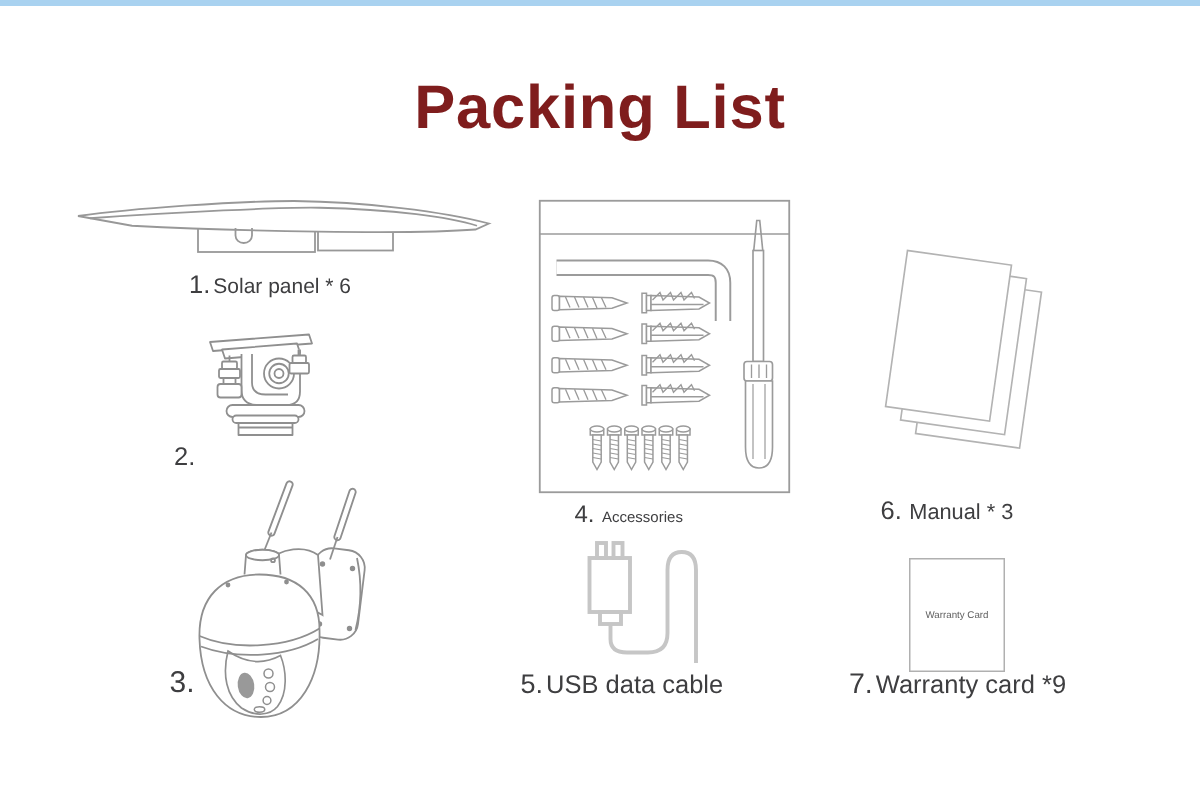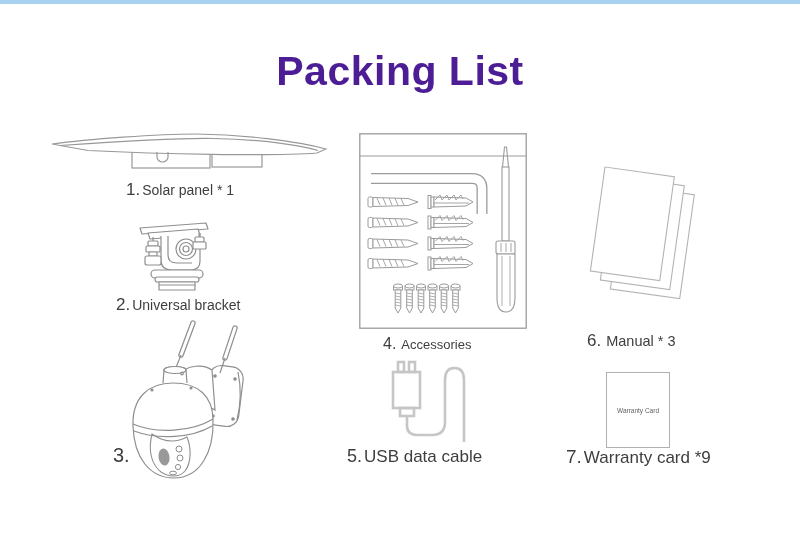--- a/index.html
+++ b/index.html
@@ -1,29 +1,29 @@
 <!DOCTYPE html>
 <html><head>
 <meta charset="utf-8">
 <style>
   html,body{margin:0;padding:0;}
   body{width:800px;height:540px;background:#ffffff;overflow:hidden;
        font-family:"Liberation Sans", sans-serif;position:relative;}
   .page{position:absolute;inset:0;width:800px;height:540px;background:#fff;}
   .topbar{position:absolute;left:0;top:0;width:800px;height:4px;background:#a9d2f0;}
   .title{position:absolute;left:0;right:0;top:48px;text-align:center;
-         font-size:41px;font-weight:bold;color:#4c1d95;letter-spacing:0.5px;}
+         font-size:41px;font-weight:bold;color:#7f1d1d;letter-spacing:0.5px;}
   .fig{position:absolute;}
   .label{position:absolute;display:flex;align-items:baseline;color:#3e3e40;white-space:nowrap;}
   .label .num{font-size:17px;}
   .label .txt{font-size:14px;margin-left:2px;}
   .lab1{left:126px;top:180px;}
   .lab2{left:116px;top:295px;}
   .lab3{left:113px;top:444px;} .lab3 .num{font-size:20px;}
-  .lab4{left:383px;top:335px;} .lab4 .num{font-size:16px;} .lab4 .txt{font-size:13px;margin-left:5px;}
+  .lab4{left:383px;top:335px;} .lab4 .num{font-size:16px;} .lab4 .txt{font-size:10px;margin-left:5px;}
   .lab5{left:347px;top:446px;} .lab5 .num{font-size:18px;} .lab5 .txt{font-size:17px;}
   .lab6{left:587px;top:331px;} .lab6 .txt{font-size:14.5px;margin-left:5px;}
   .lab7{left:566px;top:446px;} .lab7 .num{font-size:19px;} .lab7 .txt{font-size:17px;margin-left:2px;}
   .warranty{position:absolute;left:606px;top:372px;width:62px;height:74px;
             border:1px solid #b0b0b0;display:flex;align-items:center;justify-content:center;
             font-size:6.5px;color:#606060;background:#fff;}
   svg{display:block;}
 </style>
 </head>
 <body>
@@ -164,25 +164,24 @@
       <rect x="0" y="0" width="70" height="105" transform="translate(22,9) rotate(8)"></rect>
     </g>
   </svg>
 
   <div class="warranty">
     <span>Warranty Card</span>
   </div>
 
   <div class="label lab1">
     <span class="num">1.</span>
-    <span class="txt">Solar panel * 1</span>
+    <span class="txt">Solar panel * 6</span>
   </div>
   <div class="label lab2">
     <span class="num">2.</span>
-    <span class="txt">Universal bracket</span>
   </div>
   <div class="label lab3">
     <span class="num">3.</span>
     <span class="txt"></span>
   </div>
   <div class="label lab4">
     <span class="num">4.</span>
     <span class="txt">Accessories</span>
   </div>
   <div class="label lab5">

